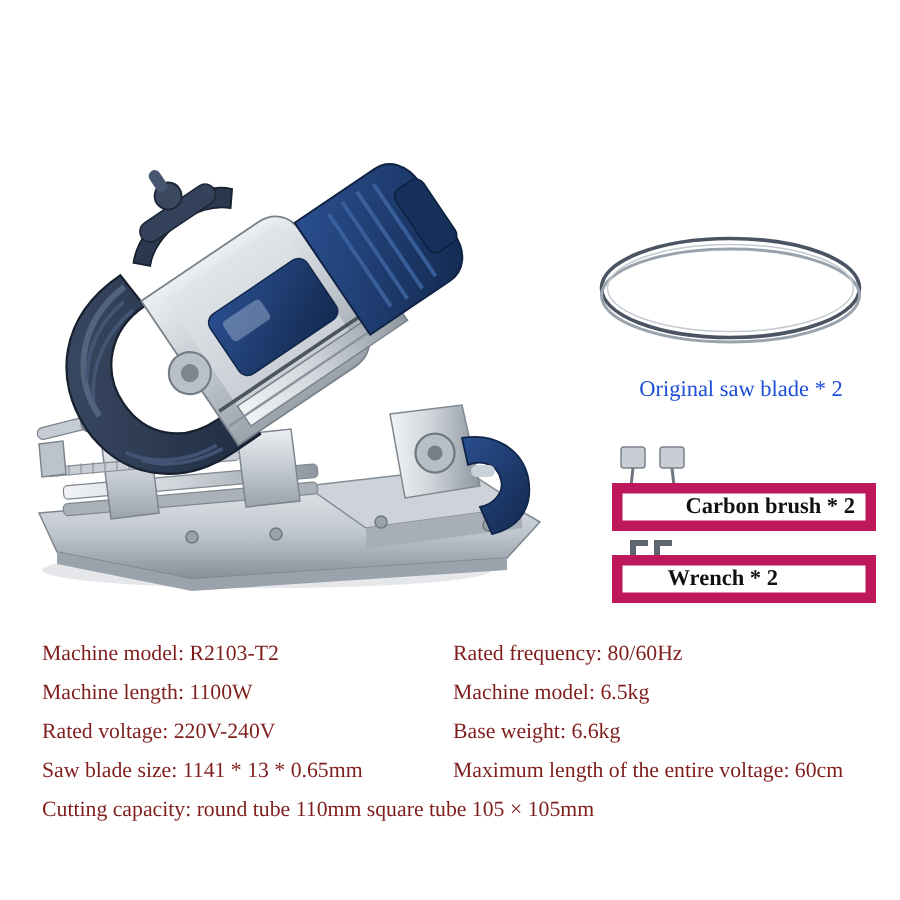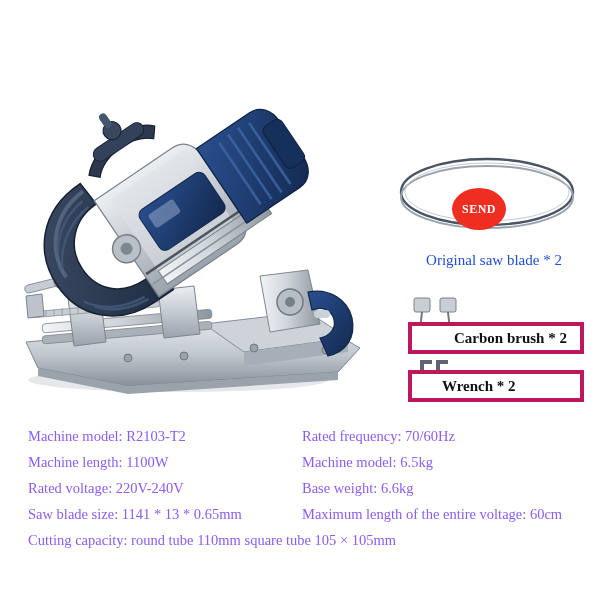--- a/index.html
+++ b/index.html
@@ -71,21 +71,21 @@
 
   .acc-brush-icons {
     position: absolute;
     left: 406px;
     top: 296px;
     width: 64px;
     height: 44px;
   }
   .acc-box {
     position: absolute;
-    border: 4px solid #be185d;
+    border: 7px solid #be185d;
     background: #ffffff;
     display: flex;
     align-items: center;
     font-size: 15px;
     font-weight: bold;
     color: #111;
     box-sizing: border-box;
     font-family: "Liberation Serif", serif;
   }
   .acc-box.brush {
@@ -122,21 +122,21 @@
     position: absolute;
     left: 0;
     top: 428px;
     width: 600px;
     height: 150px;
   }
   .spec-line {
     position: absolute;
     font-size: 14.5px;
     font-family: "Liberation Serif", serif;
-    color: #8b5cf6;
+    color: #7f1d1d;
     white-space: nowrap;
   }
   .col-left  { left: 28px; }
   .col-right { left: 302px; }
   .r0 { top: 0px; }
   .r1 { top: 26px; }
   .r2 { top: 52px; }
   .r3 { top: 78px; text-align: right; }
   .r4 { top: 104px; }
 </style>
@@ -271,21 +271,20 @@
     </svg>
   </div>
 
   <div class="acc-blade">
     <svg viewBox="0 0 182 80" width="182" height="80" xmlns="http://www.w3.org/2000/svg">
       <ellipse cx="91" cy="40" rx="86" ry="33" fill="none" stroke="#4a5462" stroke-width="2.4"></ellipse>
       <ellipse cx="91" cy="45" rx="86" ry="31" fill="none" stroke="#9aa3ad" stroke-width="2"></ellipse>
       <ellipse cx="91" cy="40" rx="82" ry="29" fill="none" stroke="#c4cad2" stroke-width="1"></ellipse>
     </svg>
   </div>
-  <div class="send-badge">SEND</div>
   <div class="acc-blade-caption">Original saw blade * 2</div>
 
   <div class="acc-brush-icons">
     <svg viewBox="0 0 64 44" width="64" height="44" xmlns="http://www.w3.org/2000/svg">
       <rect x="8" y="2" width="16" height="14" rx="2" fill="#c9ced5" stroke="#7b838c" stroke-width="1"></rect>
       <rect x="34" y="2" width="16" height="14" rx="2" fill="#c9ced5" stroke="#7b838c" stroke-width="1"></rect>
       <path d="M16 16 L14 34" stroke="#6e767f" stroke-width="2"></path>
       <path d="M42 16 L44 34" stroke="#6e767f" stroke-width="2"></path>
     </svg>
   </div>
@@ -311,19 +310,19 @@
     <span>Wrench * 2</span>
   </div>
 
   <div class="specs">
     <div class="spec-line col-left r0">Machine model: R2103-T2</div>
     <div class="spec-line col-left r1">Machine length: 1100W</div>
     <div class="spec-line col-left r2">Rated voltage: 220V-240V</div>
     <div class="spec-line col-left r3">Saw blade size: 1141 * 13 * 0.65mm</div>
     <div class="spec-line col-left r4">Cutting capacity: round tube 110mm square tube 105 × 105mm</div>
 
-    <div class="spec-line col-right r0">Rated frequency: 70/60Hz</div>
+    <div class="spec-line col-right r0">Rated frequency: 80/60Hz</div>
     <div class="spec-line col-right r1">Machine model: 6.5kg</div>
     <div class="spec-line col-right r2">Base weight: 6.6kg</div>
     <div class="spec-line col-right r3">Maximum length of the entire voltage: 60cm</div>
   </div>
 
 </div>
 
 </body></html>

